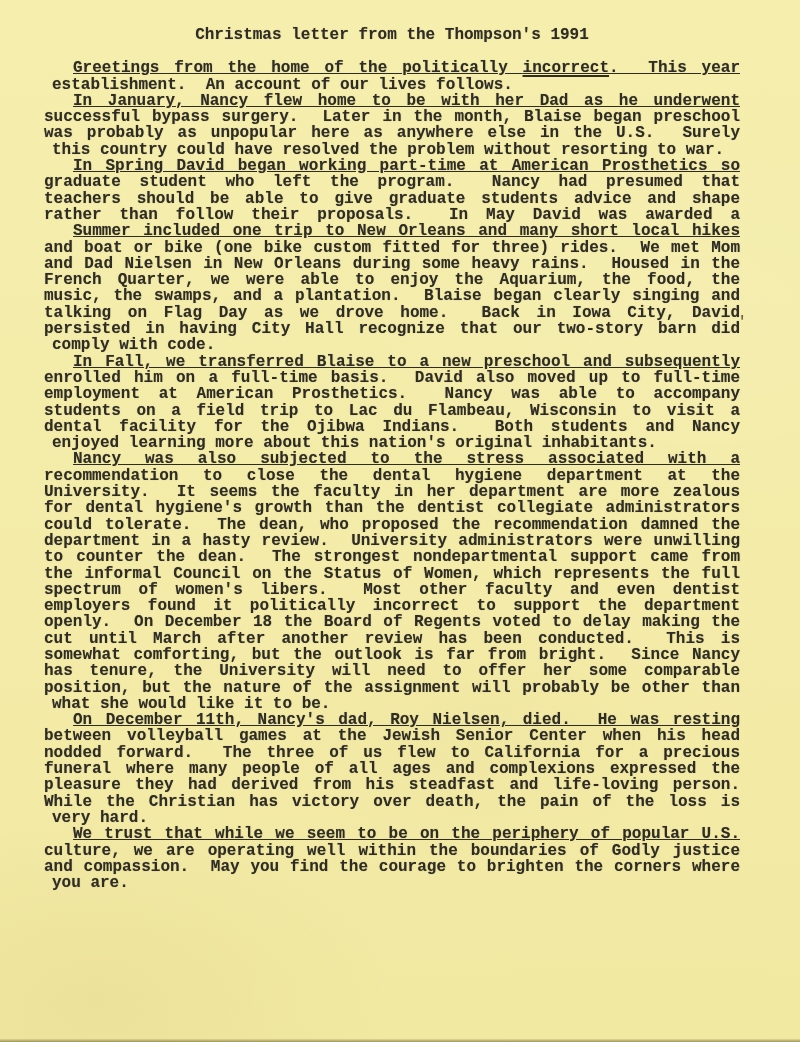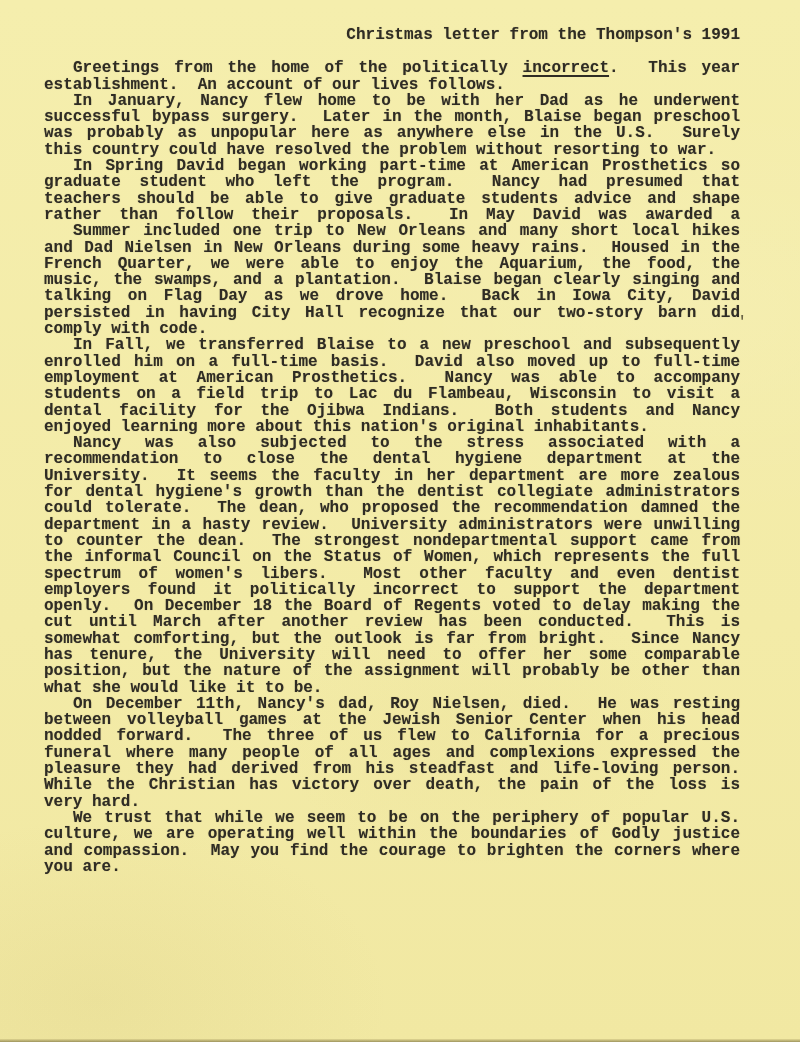--- a/index.html
+++ b/index.html
@@ -20,34 +20,36 @@
       radial-gradient(ellipse 300px 200px at 60% 70%, rgba(200,182,100,0.06), transparent 70%),
       linear-gradient(to bottom, #f5eead 0%, #f3ebA7 60%, #f1e8a2 100%);
     font-family: "Liberation Mono", "DejaVu Sans Mono", monospace;
     font-size: 16px;
     line-height: 16.3px;
     font-weight: 700;
     color: #2f2c24;
     text-shadow: 0 0 1px rgba(47,44,36,0.35);
   }
   .title {
-    text-align: right;
+    text-align: center;
     margin-bottom: 17px;
     white-space: nowrap;
   }
   .line {
     text-align: justify;
     text-align-last: justify;
     min-height: 16.3px;
   }
   .line.last {
     text-align-last: left;
+    margin-left: 8px;
   }
   .line.indent {
     padding-left: 29px;
+    text-decoration: underline;
   }
   .line u {
     text-decoration: underline;
     text-decoration-thickness: 1.5px;
     text-underline-offset: 3px;
   }
   .stray-mark {
     position: absolute;
     left: 738px;
     top: 314px;
@@ -82,20 +84,21 @@
         <div class="line last">this country could have resolved the problem without resorting to war.</div>
       </div>
       <div>
         <div class="line indent">In Spring David began working part-time at American Prosthetics so</div>
         <div class="line">graduate student who left the program.&nbsp; Nancy had presumed that</div>
         <div class="line">teachers should be able to give graduate students advice and shape</div>
         <div class="line">rather than follow their proposals.&nbsp; In May David was awarded a</div>
       </div>
       <div>
         <div class="line indent">Summer included one trip to New Orleans and many short local hikes</div>
+        <div class="line">and boat or bike (one bike custom fitted for three) rides.&nbsp; We met Mom</div>
         <div class="line">and Dad Nielsen in New Orleans during some heavy rains.&nbsp; Housed in the</div>
         <div class="line">French Quarter, we were able to enjoy the Aquarium, the food, the</div>
         <div class="line">music, the swamps, and a plantation.&nbsp; Blaise began clearly singing and</div>
         <div class="line">talking on Flag Day as we drove home.&nbsp; Back in Iowa City, David</div>
         <div class="line">persisted in having City Hall recognize that our two-story barn did</div>
         <div class="line last">comply with code.</div>
       </div>
       <div>
         <div class="line indent">In Fall, we transferred Blaise to a new preschool and subsequently</div>
         <div class="line">enrolled him on a full-time basis.&nbsp; David also moved up to full-time</div>

